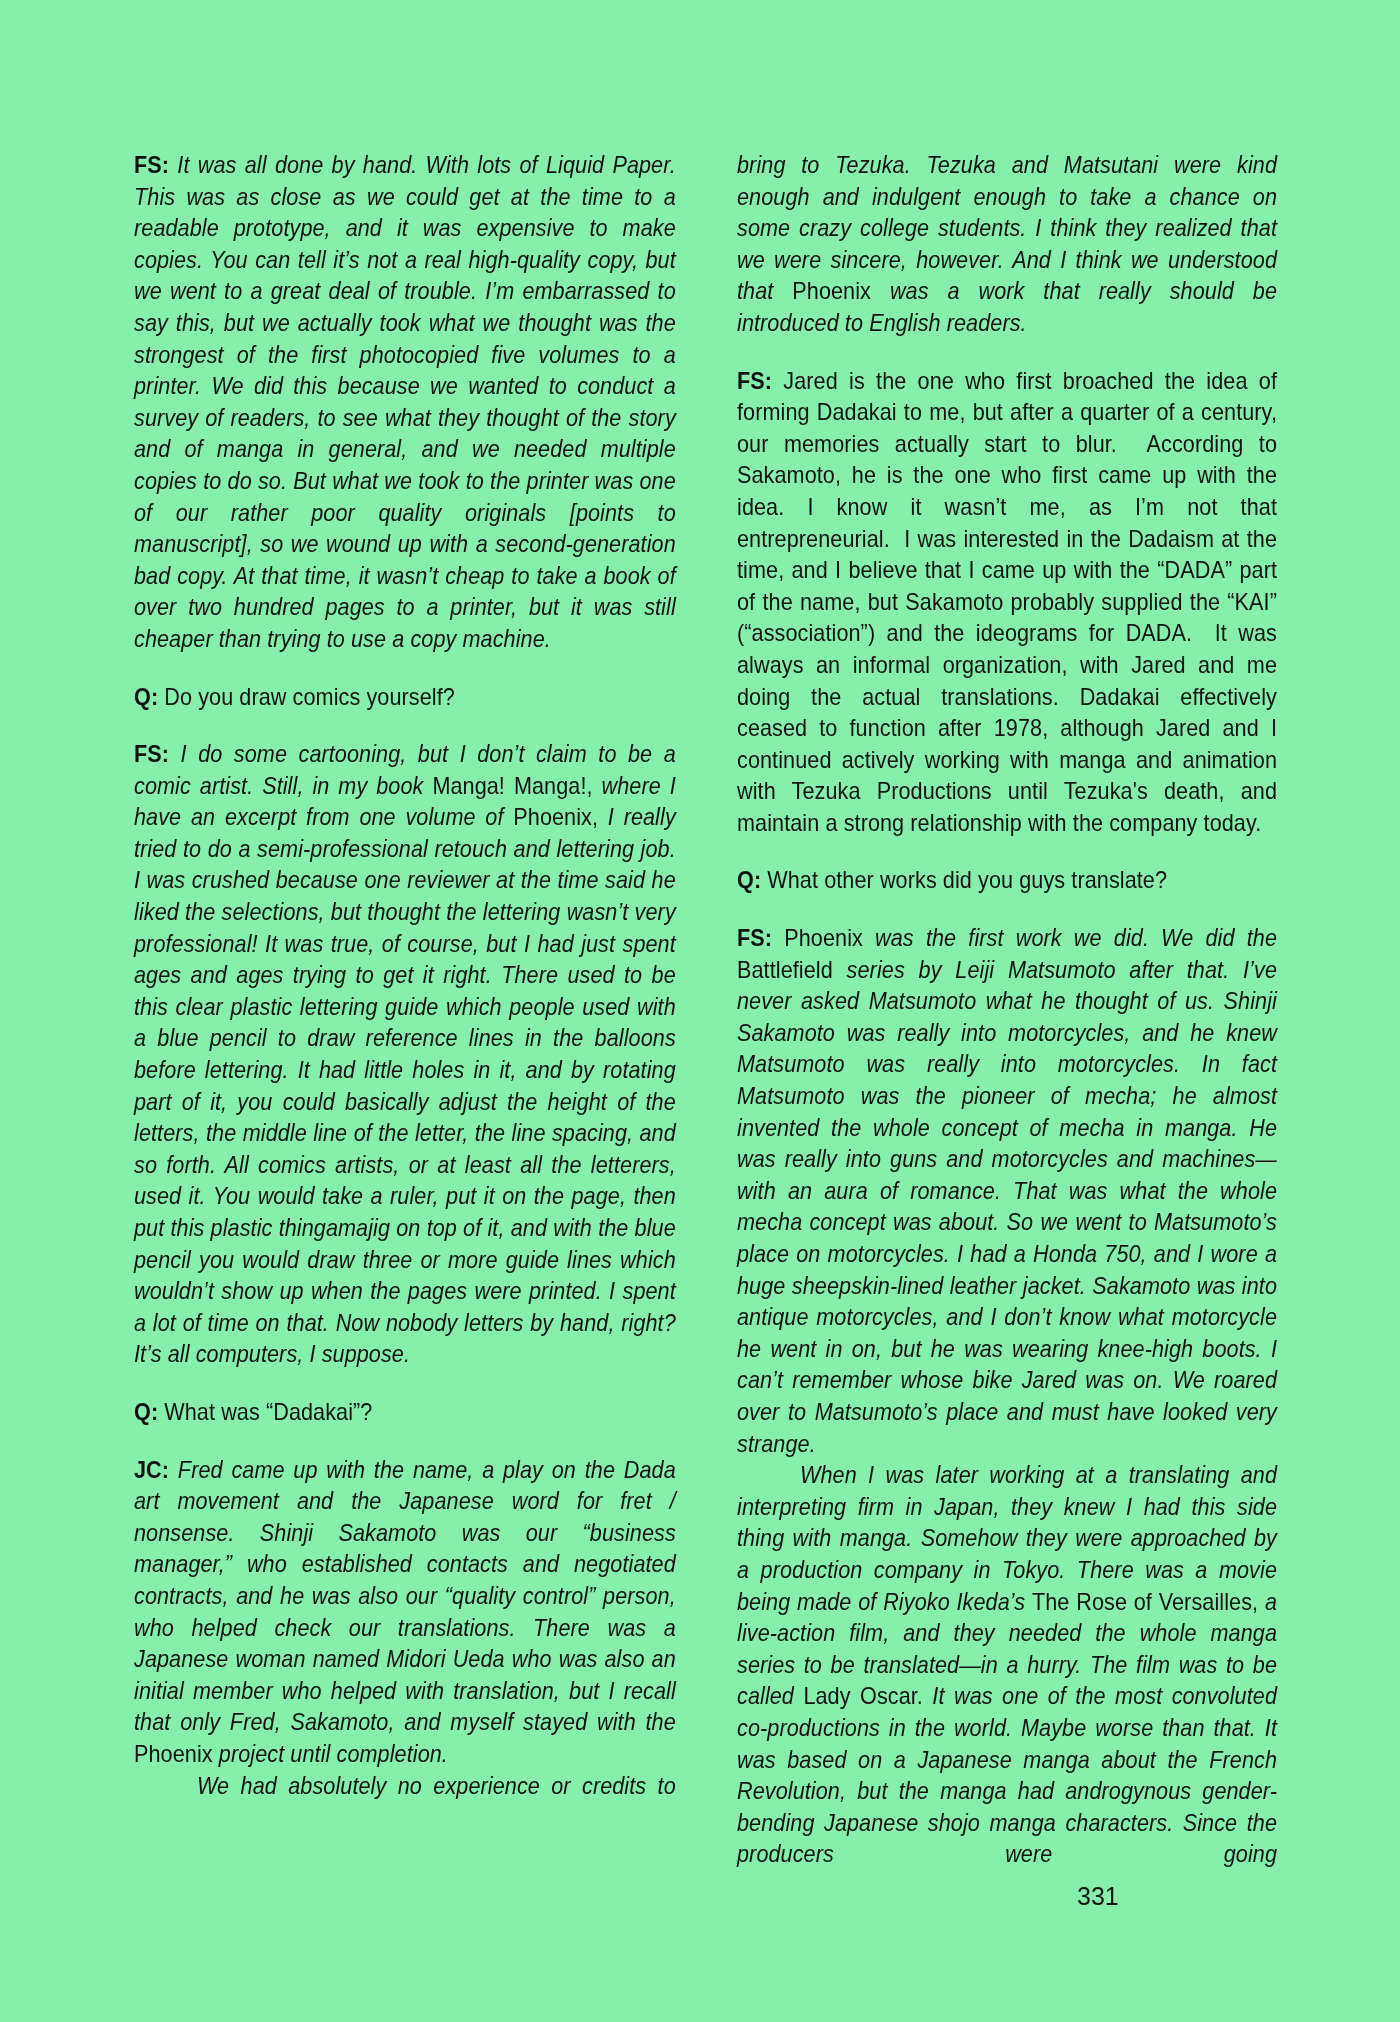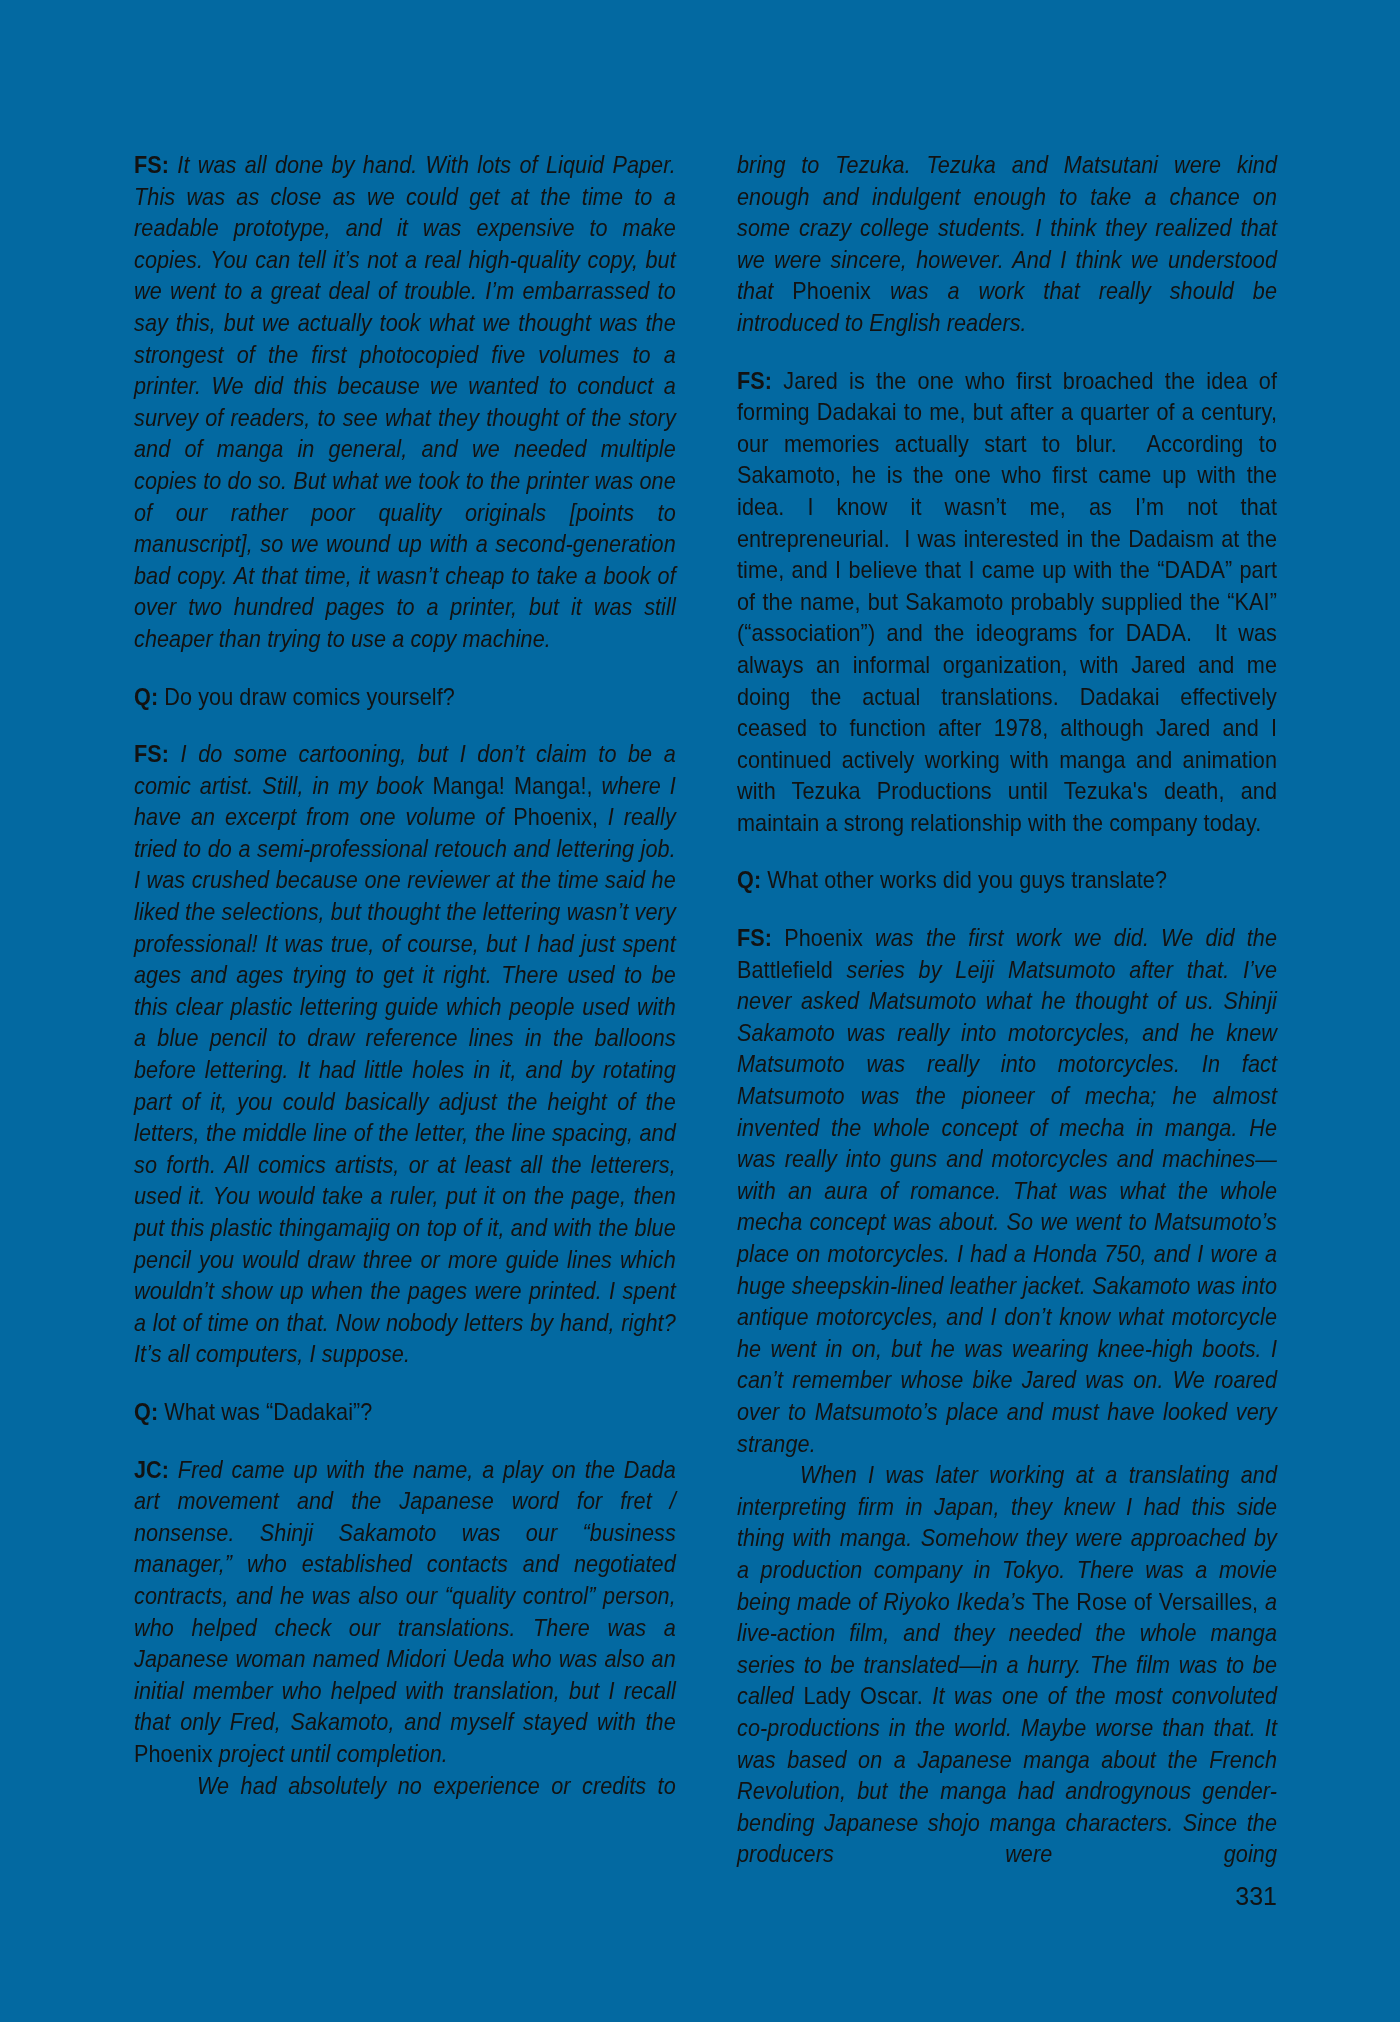--- a/index.html
+++ b/index.html
@@ -4,21 +4,21 @@
 <style>
   html, body {
     margin: 0;
     padding: 0;
     background: #ffffff;
   }
   .page {
     position: relative;
     width: 1400px;
     height: 2022px;
-    background: #0369a1;
+    background: #86efac;
     color: #121212;
     font-family: "Liberation Sans", sans-serif;
     overflow: hidden;
   }
   .col {
     position: absolute;
     top: 149px;
     transform: scaleX(0.9);
     transform-origin: 0 0;
   }
@@ -36,21 +36,20 @@
   .col p.indent { text-indent: 70px; }
   .col p.justify-last { text-align-last: justify; }
   .seg-b { font-weight: 700; font-style: normal; }
   .seg-i { font-style: italic; }
   .seg-r { font-style: normal; }
   .page-number {
     position: absolute;
     top: 1882px;
     left: 1077px;
     width: 200px;
-    text-align: right;
     font-size: 25px;
     line-height: 28px;
     color: #121212;
   }
 </style>
 </head>
 <body>
 
 <div class="page">
   <div class="col col-left" id="col-left">

